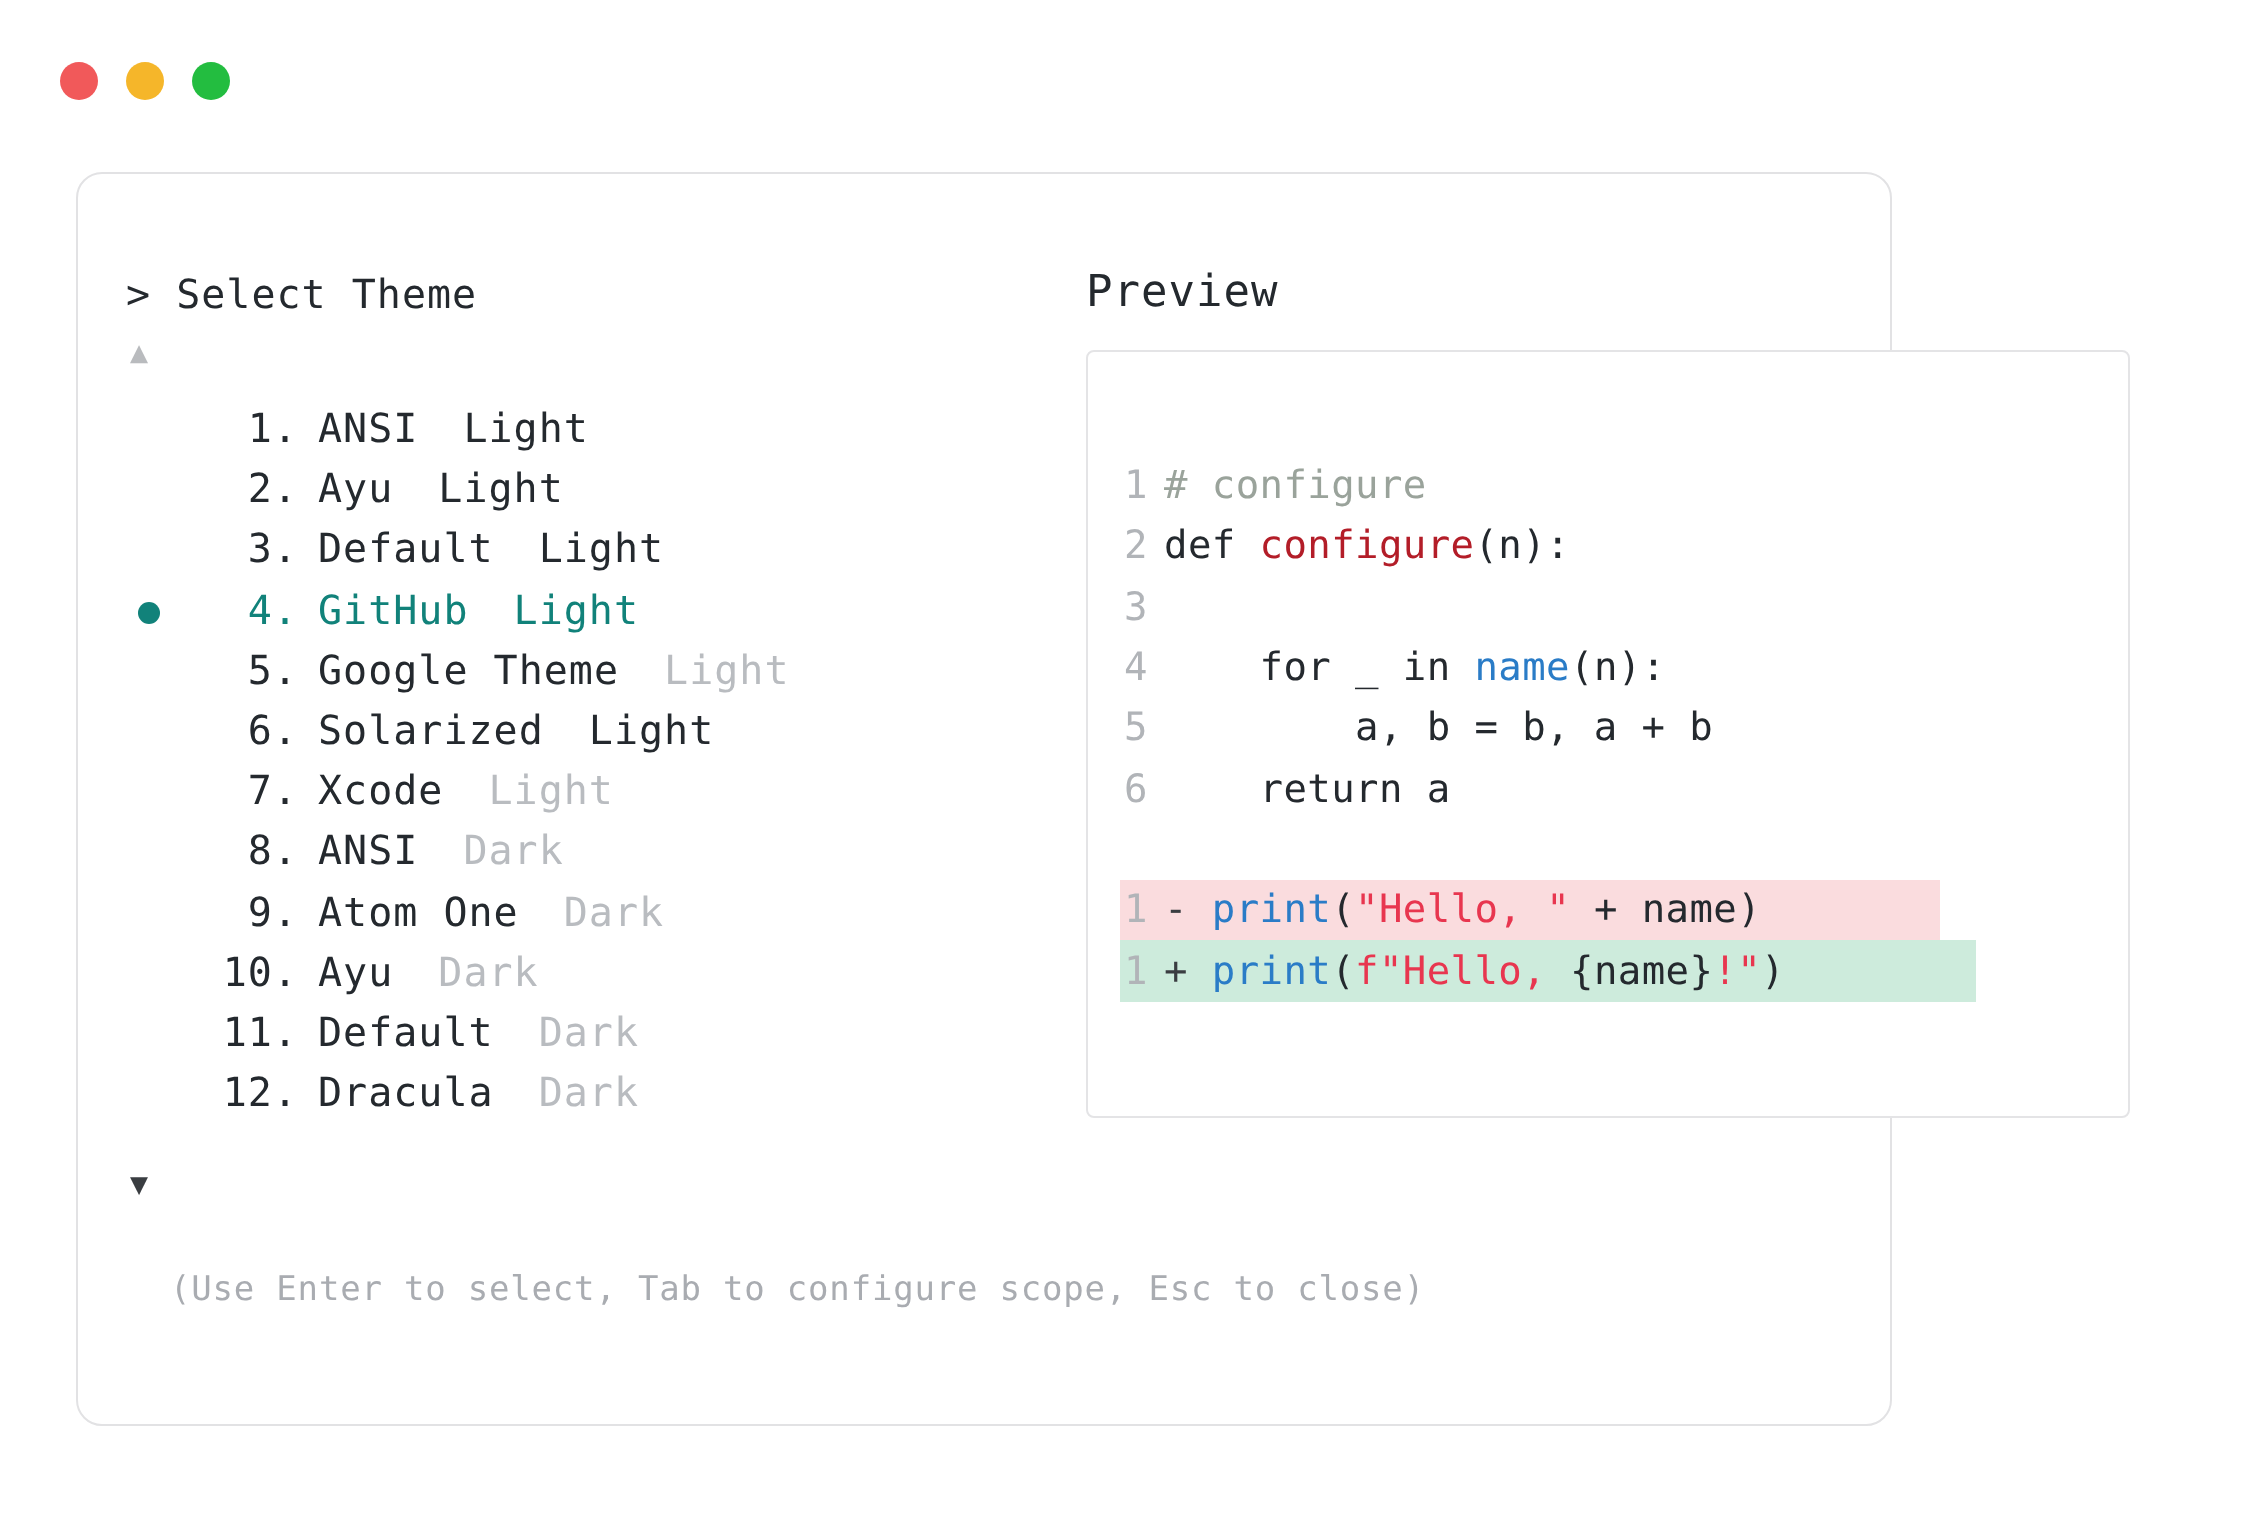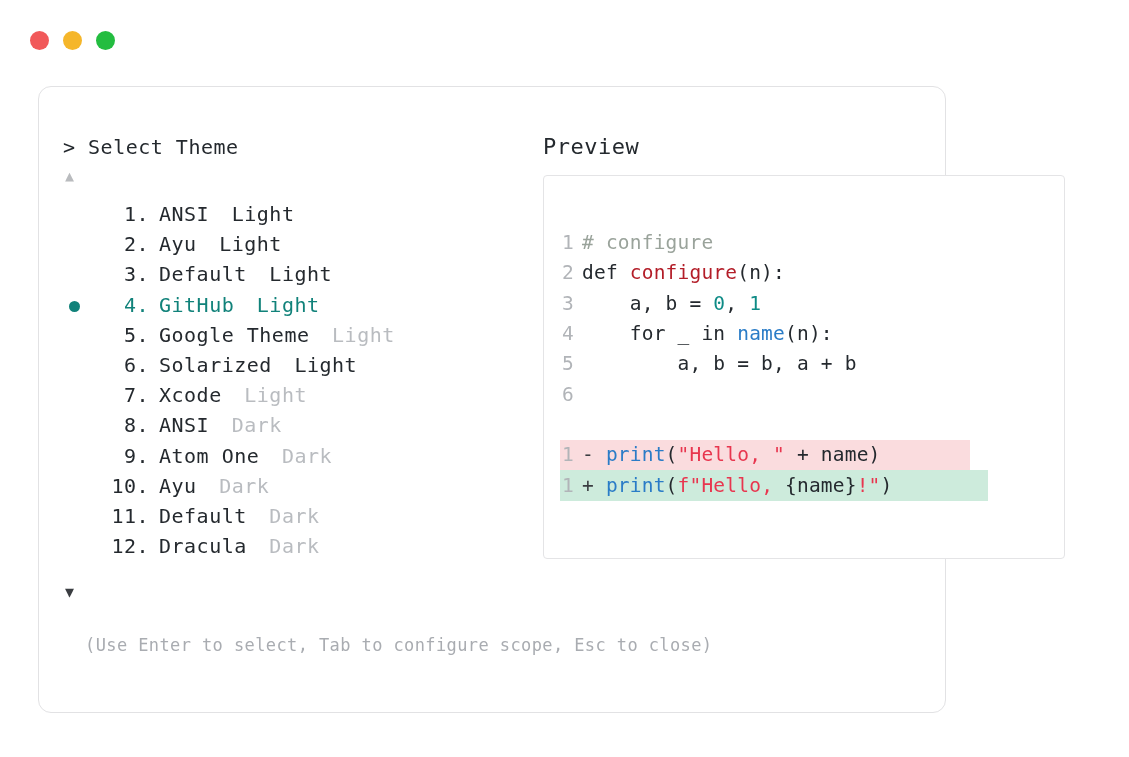--- a/index.html
+++ b/index.html
@@ -243,24 +243,24 @@
     <div class="scroll-arrow down">▼</div>
     <div class="hint">(Use Enter to select, Tab to configure scope, Esc to close)</div>
   </div>
 
   <div class="right-col">
     <div class="preview-label">Preview</div>
     <div class="code-box">
       <div class="code-inner" id="code-inner">
           <div class="code-line"><span class="gutter">1</span><span class="code-text"><span class="tok-comment"># configure</span></span></div>
           <div class="code-line"><span class="gutter">2</span><span class="code-text"><span class="tok-keyword">def </span><span class="tok-func">configure</span><span class="tok-plain">(n):</span></span></div>
-          <div class="code-line"><span class="gutter">3</span><span class="code-text"><span class="tok-plain">    a, b = </span><span class="tok-number">0</span><span class="tok-plain">, </span><span class="tok-number">1</span></span></div>
+          <div class="code-line"><span class="gutter">3</span></div>
           <div class="code-line"><span class="gutter">4</span><span class="code-text"><span class="tok-plain">    for _ in </span><span class="tok-builtin">name</span><span class="tok-plain">(n):</span></span></div>
           <div class="code-line"><span class="gutter">5</span><span class="code-text"><span class="tok-plain">        a, b = b, a + b</span></span></div>
-          <div class="code-line"><span class="gutter">6</span></div>
+          <div class="code-line"><span class="gutter">6</span><span class="code-text"><span class="tok-plain">    return a</span></span></div>
           <div class="blank-line"></div>
           <div class="code-line diff-line diff-remove"><span class="hl" style="background: rgb(250, 220, 222);"></span><span class="gutter">1</span><span class="code-text"><span class="tok-sign">- </span><span class="tok-builtin">print</span><span class="tok-plain">(</span><span class="tok-string">"Hello, "</span><span class="tok-plain"> + name)</span></span></div>
           <div class="code-line diff-line diff-add"><span class="hl" style="background: rgb(205, 235, 220);"></span><span class="gutter">1</span><span class="code-text"><span class="tok-sign">+ </span><span class="tok-builtin">print</span><span class="tok-plain">(</span><span class="tok-string">f"Hello, </span><span class="tok-plain">{name}</span><span class="tok-string">!"</span><span class="tok-plain">)</span></span></div>
         </div>
     </div>
   </div>
 
 </div>
 
 </body></html>

